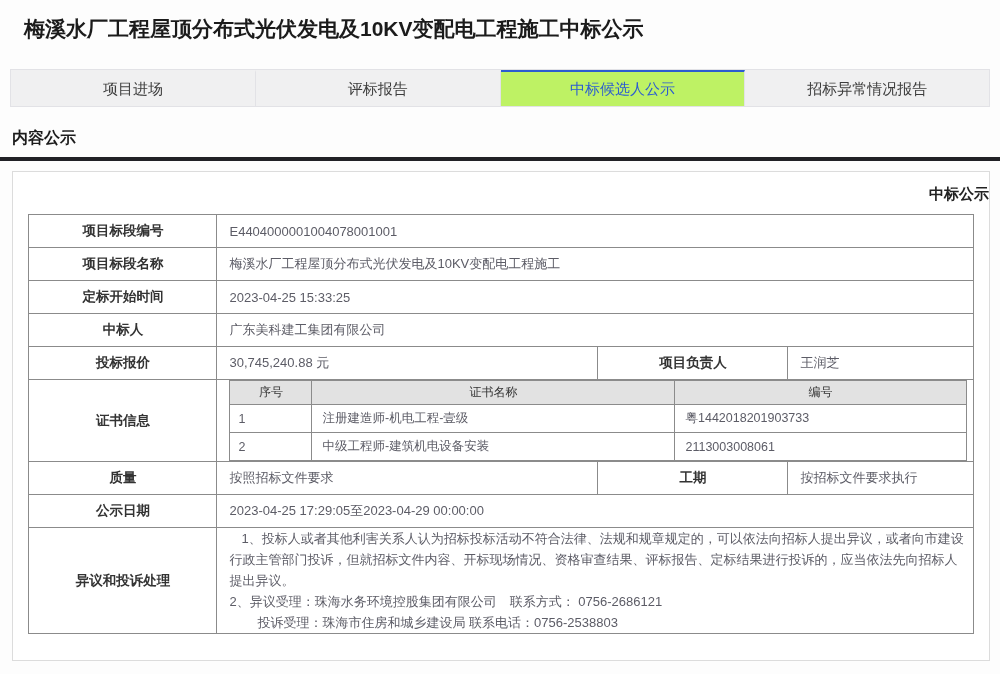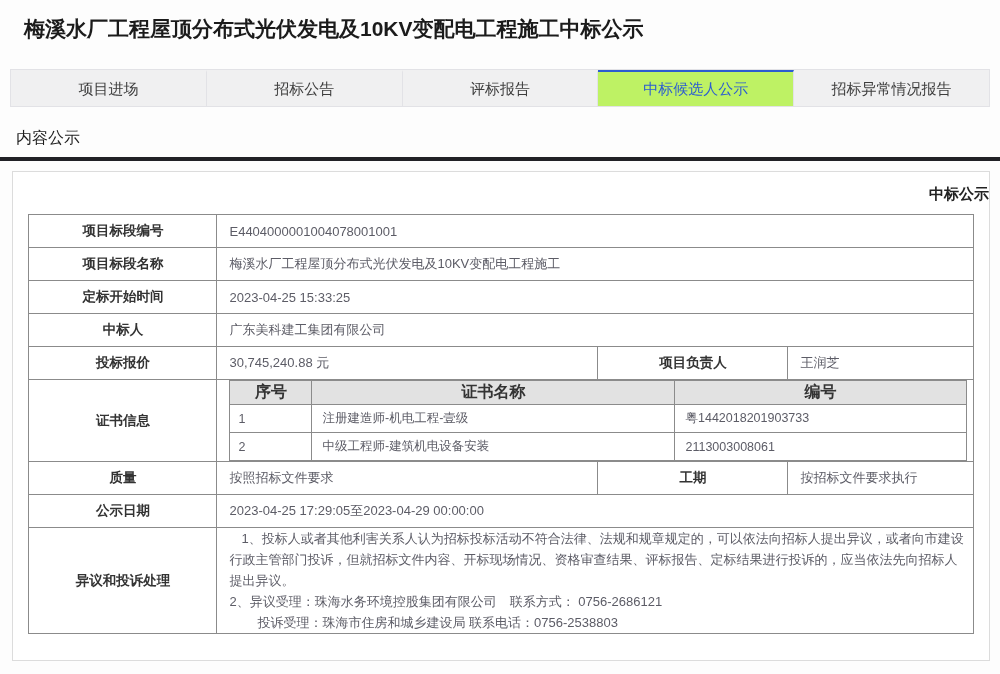--- a/index.html
+++ b/index.html
@@ -47,24 +47,25 @@
   }
   .tab:last-child{border-right:none;}
   .tab.active{
     background:#bef264;
     color:var(--accent);
     border-top:2px solid var(--accent);
   }
   
   .section-head{
     margin-top:21px;
-    padding-left:16px;
+    padding-left:4px;
     font-size:16px;
-    font-weight:normal;
+    font-weight:bold;
     color:#1c1c1c;
+    margin-left:8px;
   }
   .section-rule{
     margin-top:8px;
     height:4px;
     background:#212126;
   }
   
   .panel{
     margin:10px 10px 0 12px;
     width:978px;
@@ -108,22 +109,22 @@
   td.nested-cell{padding:0;}
   
   table.certs{
     width:100%;
     border-collapse:collapse;
     table-layout:fixed;
   }
   table.certs th{
     background:var(--thead-bg);
     border:1px solid var(--border);
-    font-size:16px;
-    font-weight:bold;
+    font-size:12px;
+    font-weight:normal;
     color:#333;
     text-align:center;
     height:24px;
   }
   table.certs td{
     border:1px solid var(--border);
     font-size:12.5px;
     color:#5c5c66;
     height:28px;
     padding:0 6px 0 10px;
@@ -138,21 +139,20 @@
   .obj-line1{text-indent:12px;}
   .obj-line3{padding-left:28px;}
 </style>
 </head>
 <body>
 
 <h1 class="page-title">梅溪水厂工程屋顶分布式光伏发电及10KV变配电工程施工中标公示</h1>
 
 <nav class="tabbar">
   <div class="tab">项目进场</div>
-  <div class="tab">招标公告</div>
   <div class="tab">评标报告</div>
   <div class="tab active">中标候选人公示</div>
   <div class="tab">招标异常情况报告</div>
 </nav>
 
 <div class="section-head">内容公示</div>
 <div class="section-rule"></div>
 
 <div class="panel">
   <div class="notice-title">中标公示</div>

